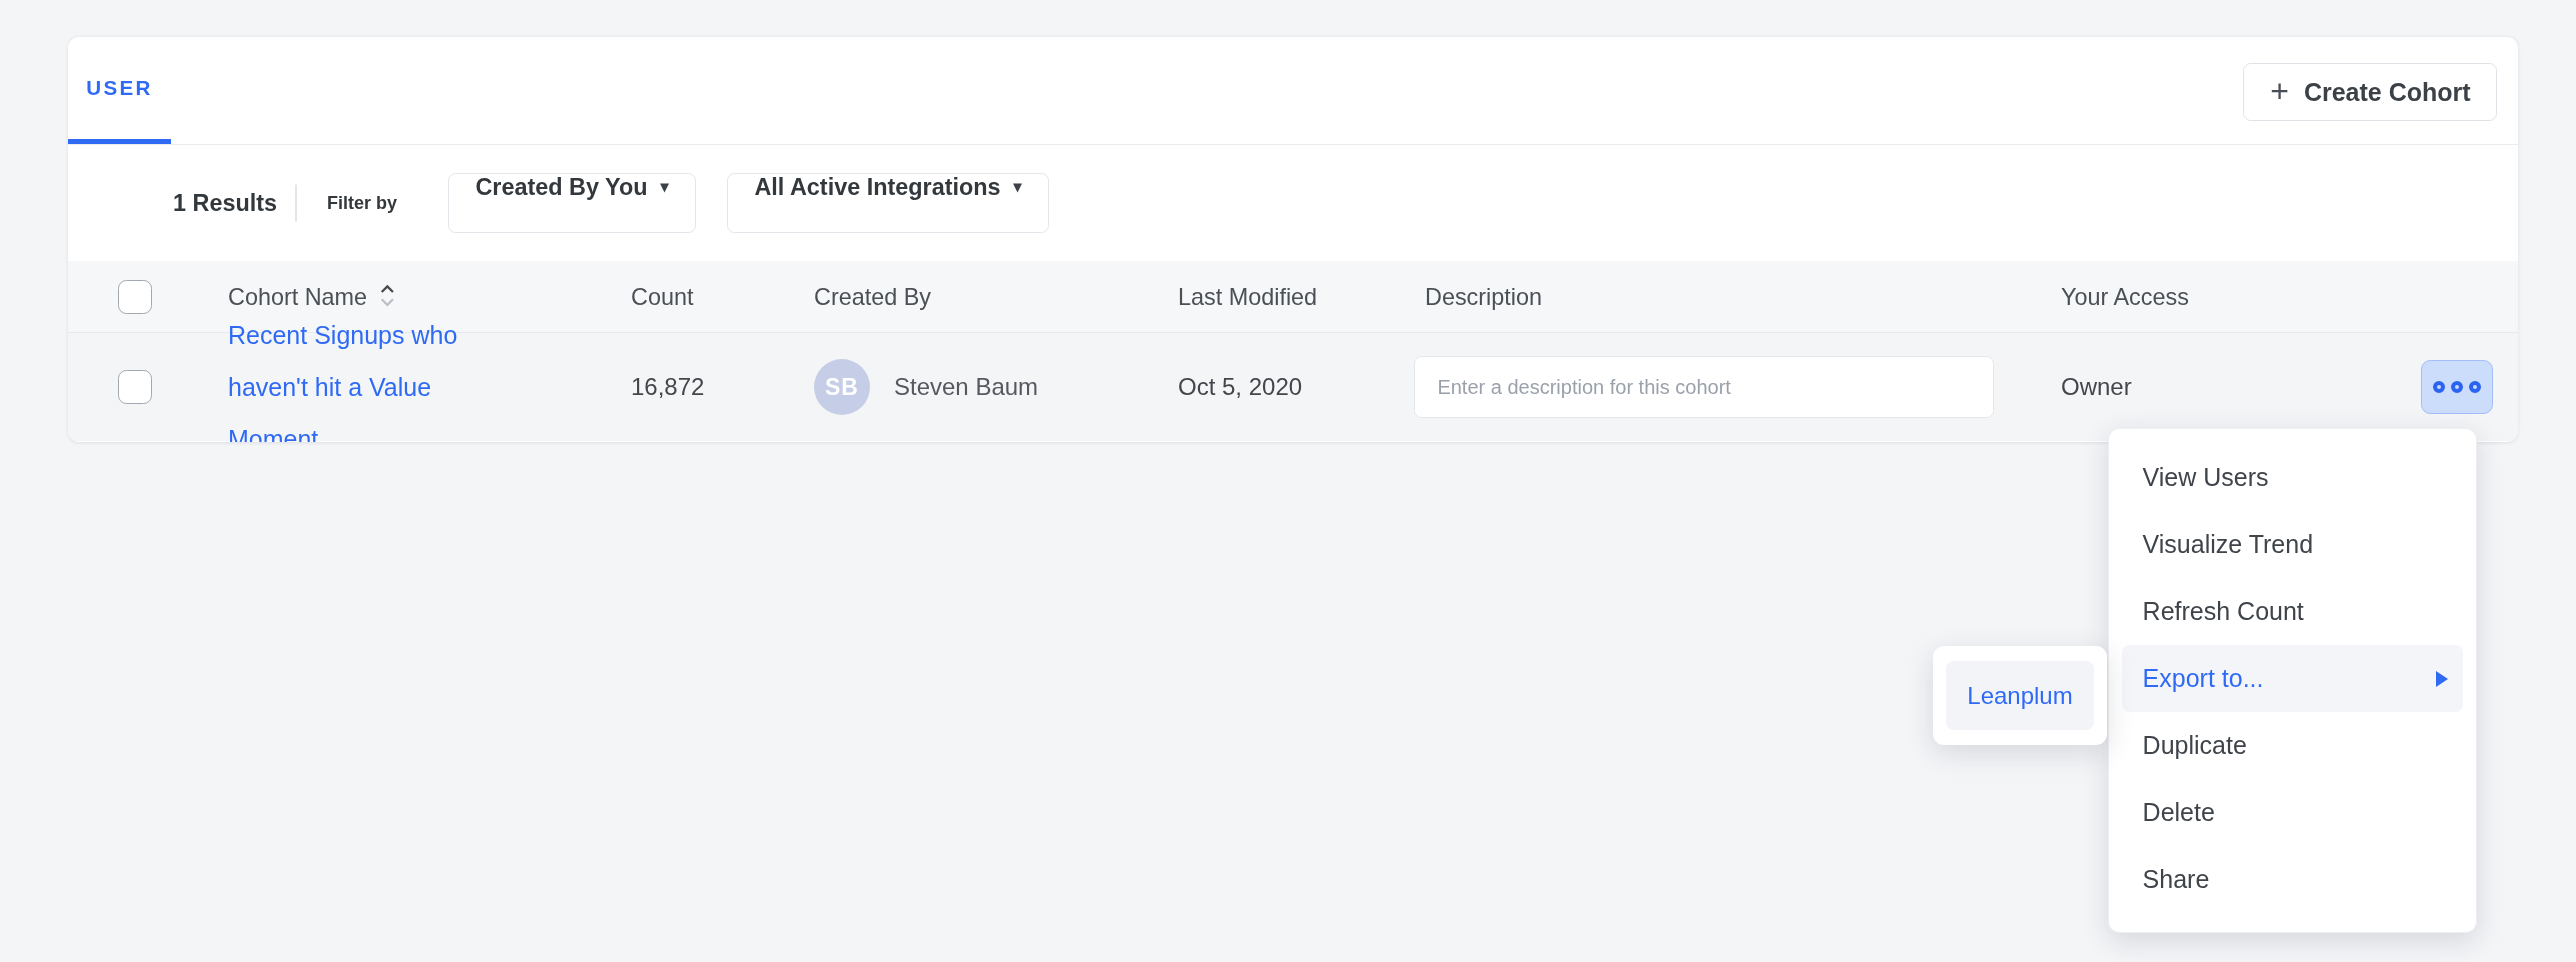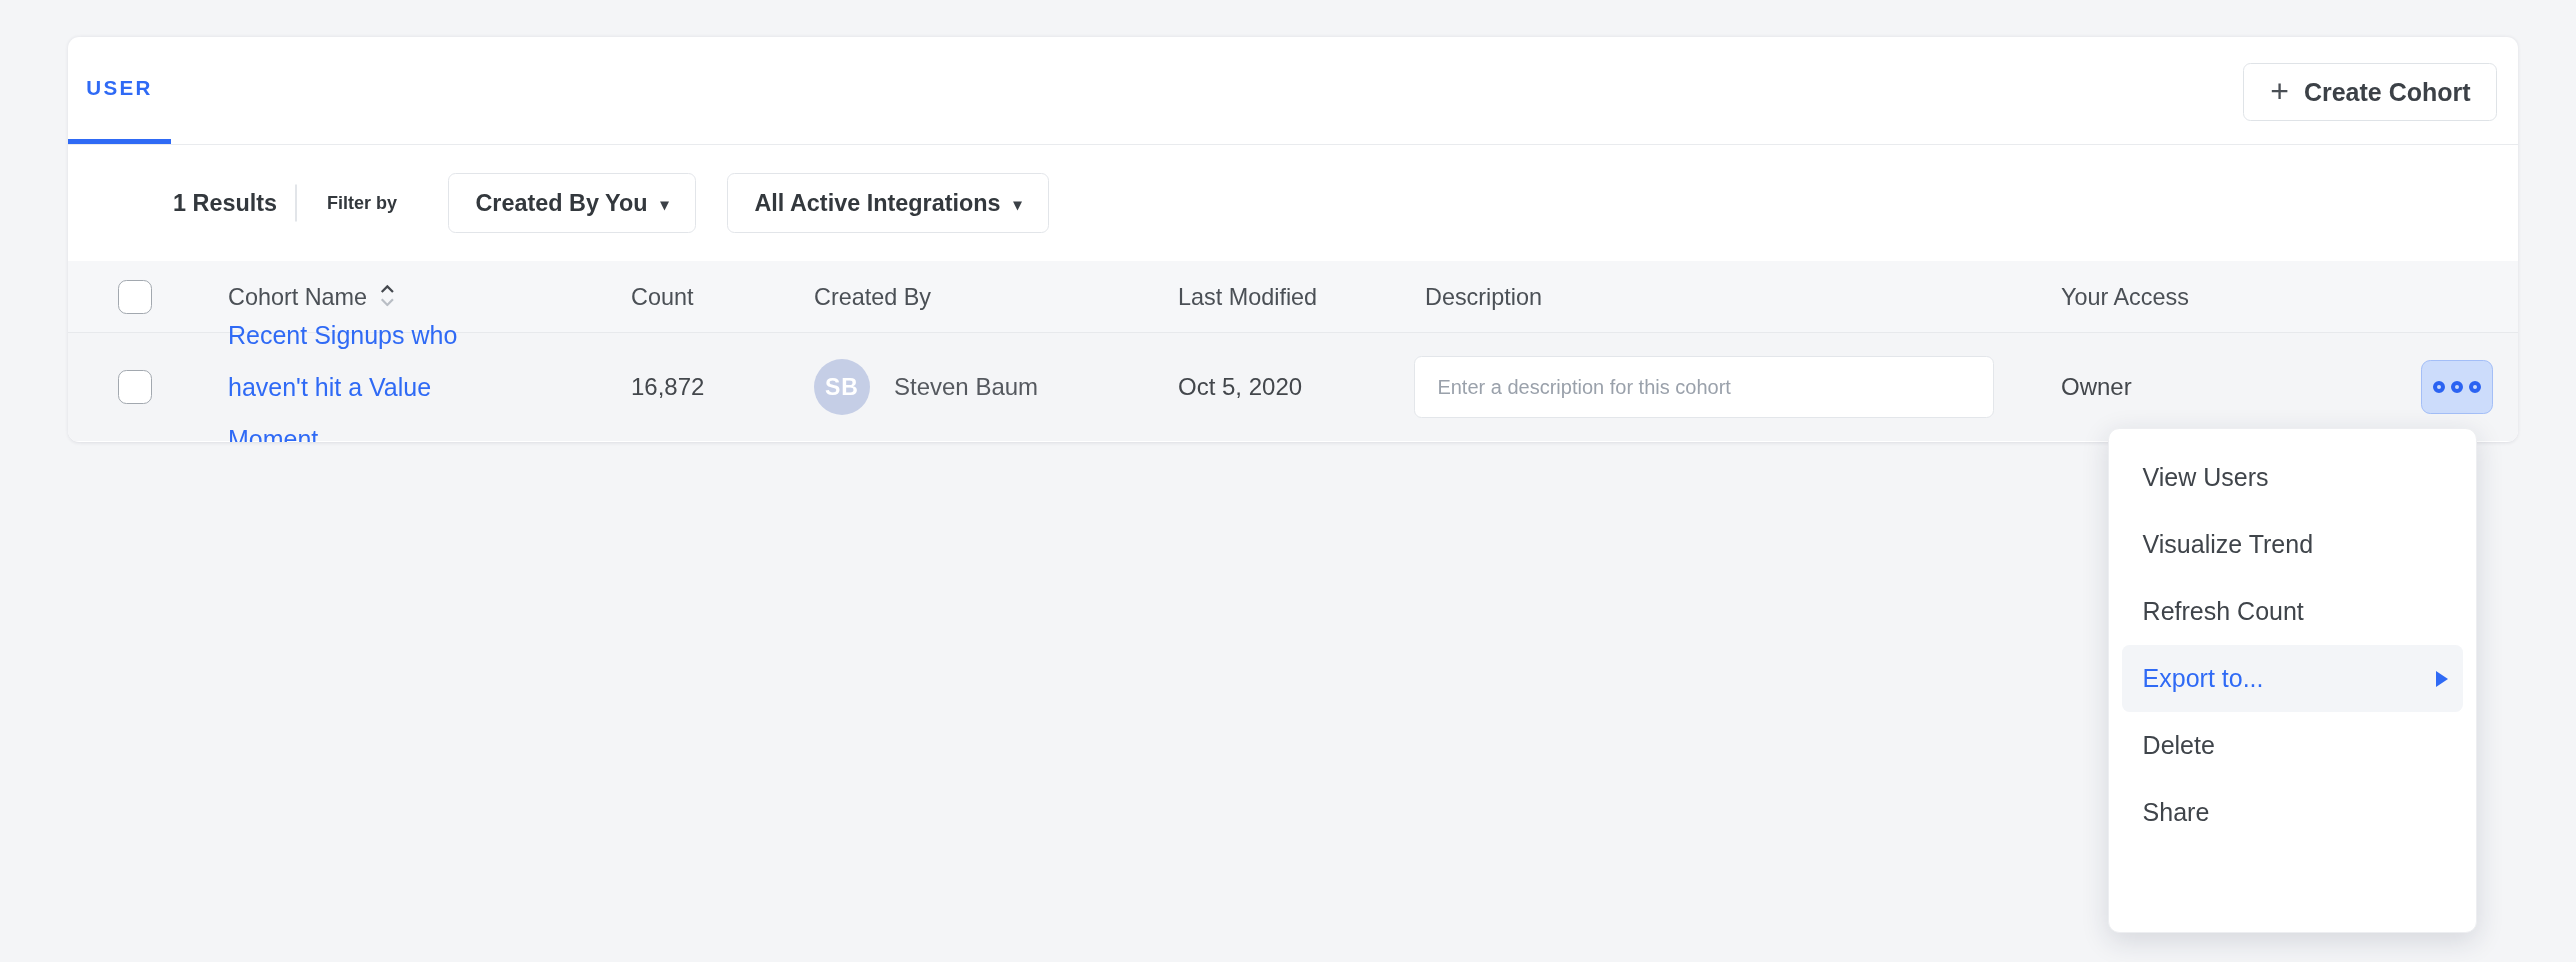--- a/index.html
+++ b/index.html
@@ -38,21 +38,21 @@
   .create-btn .plus { font-size:32px; font-weight:400; color:#4a4f55; line-height:1; margin-top:-2.8px; }
 
   
   .filterbar { position:absolute; left:0; top:108px; width:100%; height:116px; }
   .filterbar > * { position:absolute; top:50%; transform:translateY(-50%); }
   .results { left:105px; font-size:23.4px; font-weight:700; color:#33383d; }
   .vdiv { left:227px; width:1.9px; height:37px; background:#e2e5e9; }
   .filterby { left:259px; font-size:18px; font-weight:700; color:#33383d; }
   .dd {
     height:60px; background:#fff; border:0.9px solid #e2e5e9; border-radius:7.5px;
-    display:flex; align-items:center; justify-content:center; gap:13px;
+    display:flex; align-items:flex-start; justify-content:center; gap:13px;
     font-family:inherit; font-size:23.4px; font-weight:700; color:#33383d; cursor:pointer;
   }
   .dd-created { left:380px; width:248px; }
   .dd-integrations { left:659px; width:322px; }
   .caret { font-size:16px; color:#3c4147; margin-top:2.8px; }
   .search {
     left:1878px; width:536px; height:65px; background:#f1f2f5; border-radius:9.3px;
     display:flex; align-items:center;
   }
   .search svg { margin-left:24px; flex:none; }
@@ -215,19 +215,23 @@
   </div>
 
   <div class="menu">
     <div class="menu-item">View Users</div>
     <div class="menu-item">Visualize Trend</div>
     <div class="menu-item">Refresh Count</div>
     <div class="menu-item active">
       <span>Export to...</span>
       <span class="submenu-arrow"></span>
     </div>
+    <div class="menu-item">Duplicate</div>
     <div class="menu-item">Delete</div>
     <div class="menu-item">Share</div>
   </div>
 
+  <div class="submenu">
+    <div class="submenu-item">Leanplum</div>
+  </div>
 
 </div>
 
 
 </body></html>

